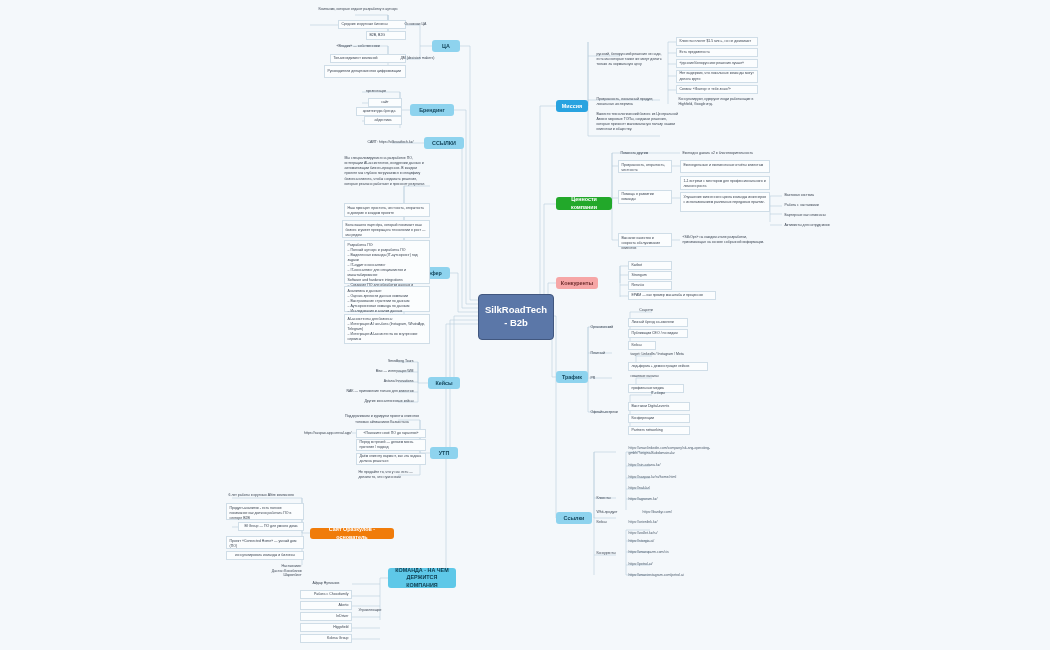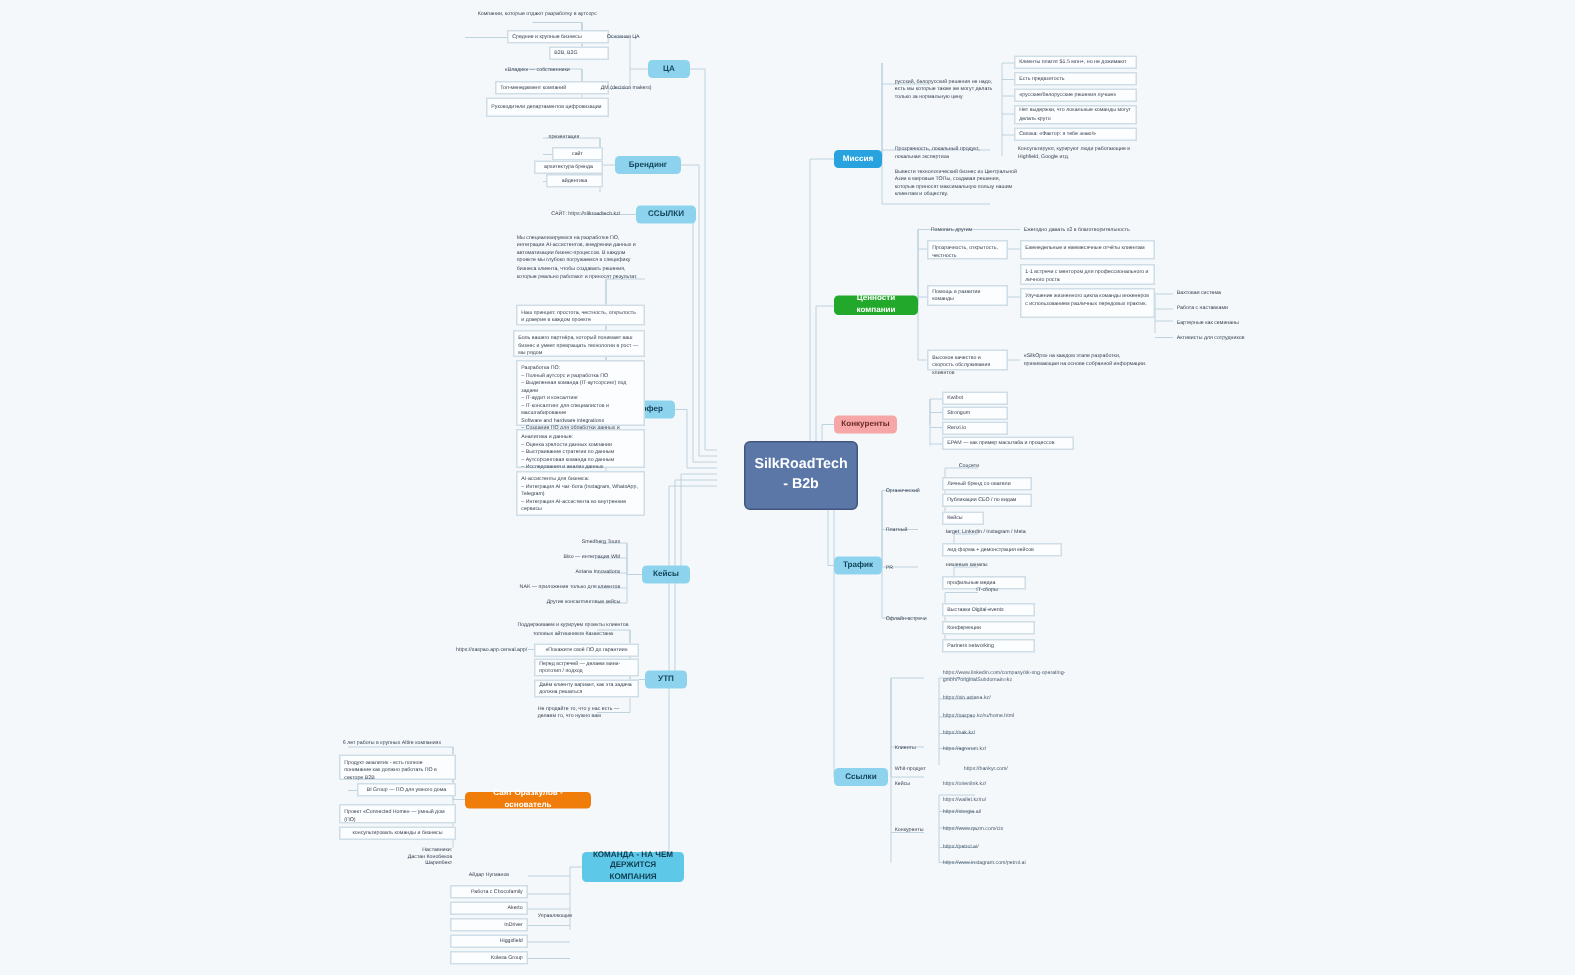--- a/index.html
+++ b/index.html
@@ -134,21 +134,21 @@
       <path d="M636 378 L636 390 M636 378 L652 378 M636 390 L652 390"></path>
       <path d="M630 395 L630 433 M630 395 L652 395 M630 408 L652 408 M630 420 L652 420 M630 432 L652 432"></path>
 
       <path d="M594 518 L594 452 L594 575"></path>
       <path d="M594 452 L616 452 M594 498 L616 498 M594 518 L616 518 M594 555 L616 555"></path>
       <path d="M626 452 L626 510 M626 452 L650 452 M626 466 L650 466 M626 478 L650 478 M626 489 L650 489 M626 499 L650 499"></path>
       <path d="M626 530 L626 575 M626 530 L650 530 M626 541 L650 541 M626 552 L650 552 M626 565 L650 565 M626 575 L650 575"></path>
     </g>
   </svg>
 
-  <div class="node root" style="left:478px;top:294px;margin-left:18px;">
+  <div class="node root" style="left:478px;top:294px;">
     <span>SilkRoadTech - B2b</span>
   </div>
 
   <div class="node chip lblue" style="left:432px;top:40px;width:28px;height:12px;">
     <span>ЦА</span>
   </div>
   <div class="node chip lblue" style="left:410px;top:104px;width:44px;height:12px;">
     <span>Брендинг</span>
   </div>
   <div class="node chip lblue" style="left:424px;top:137px;width:40px;height:12px;">

